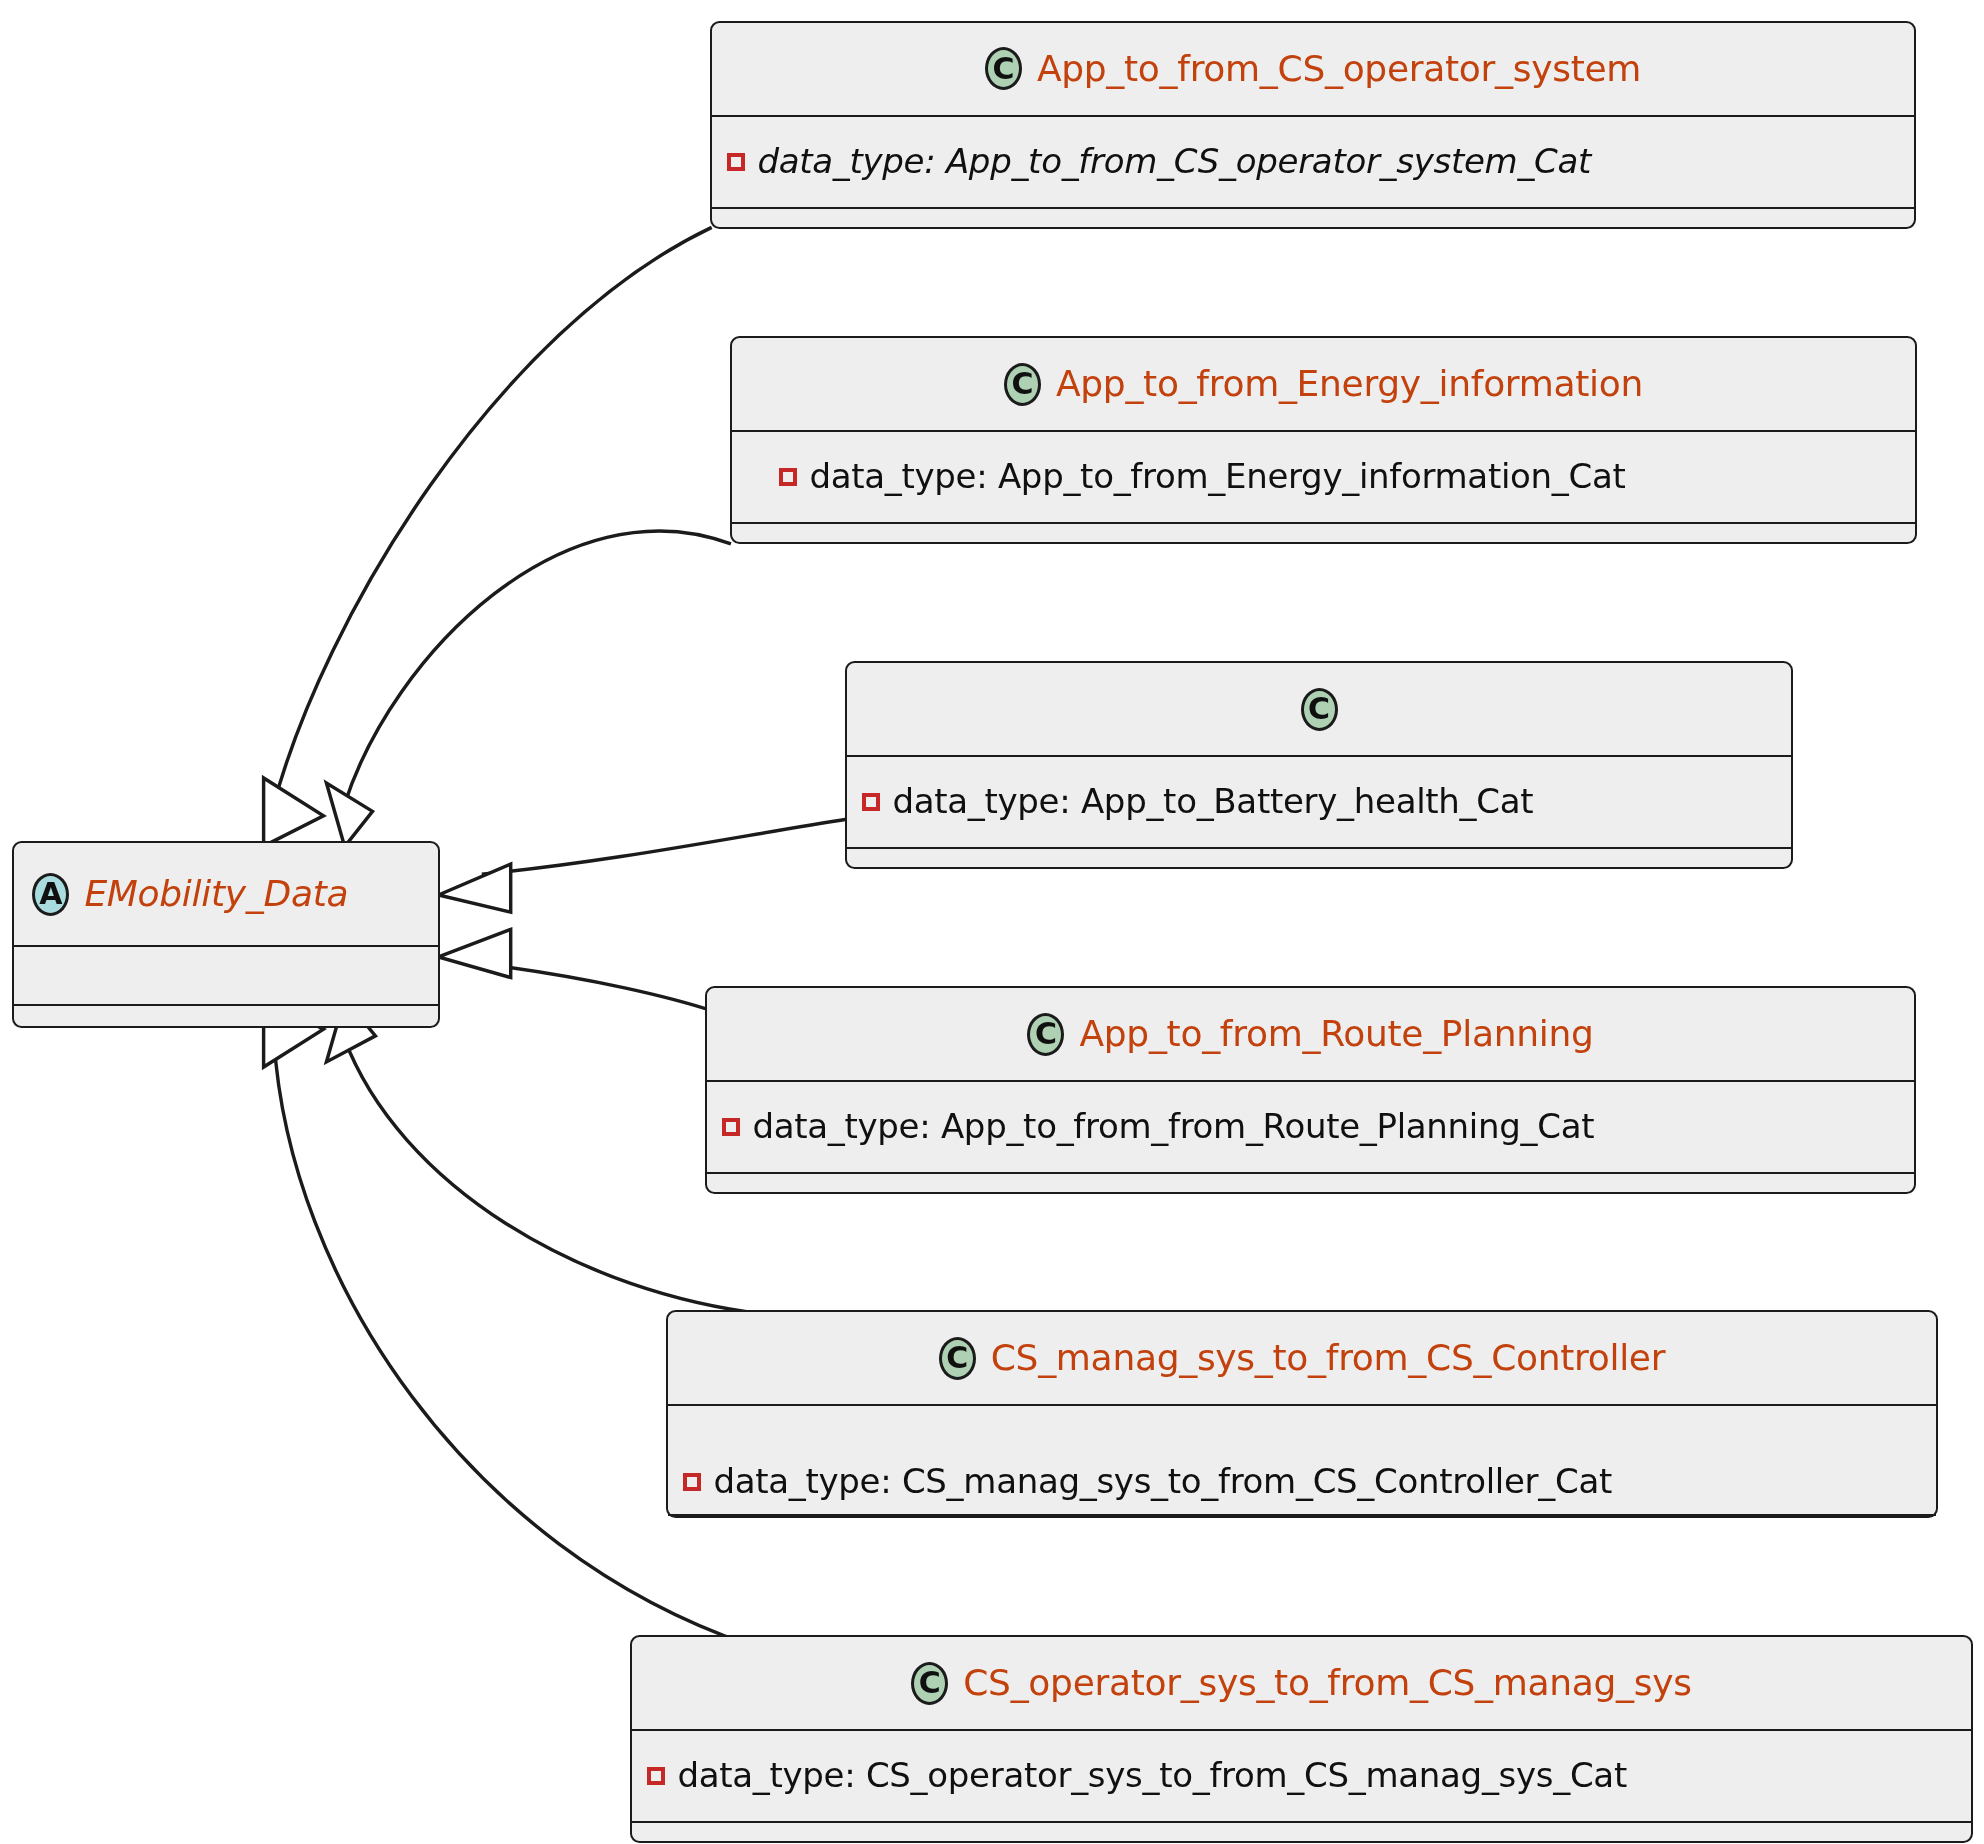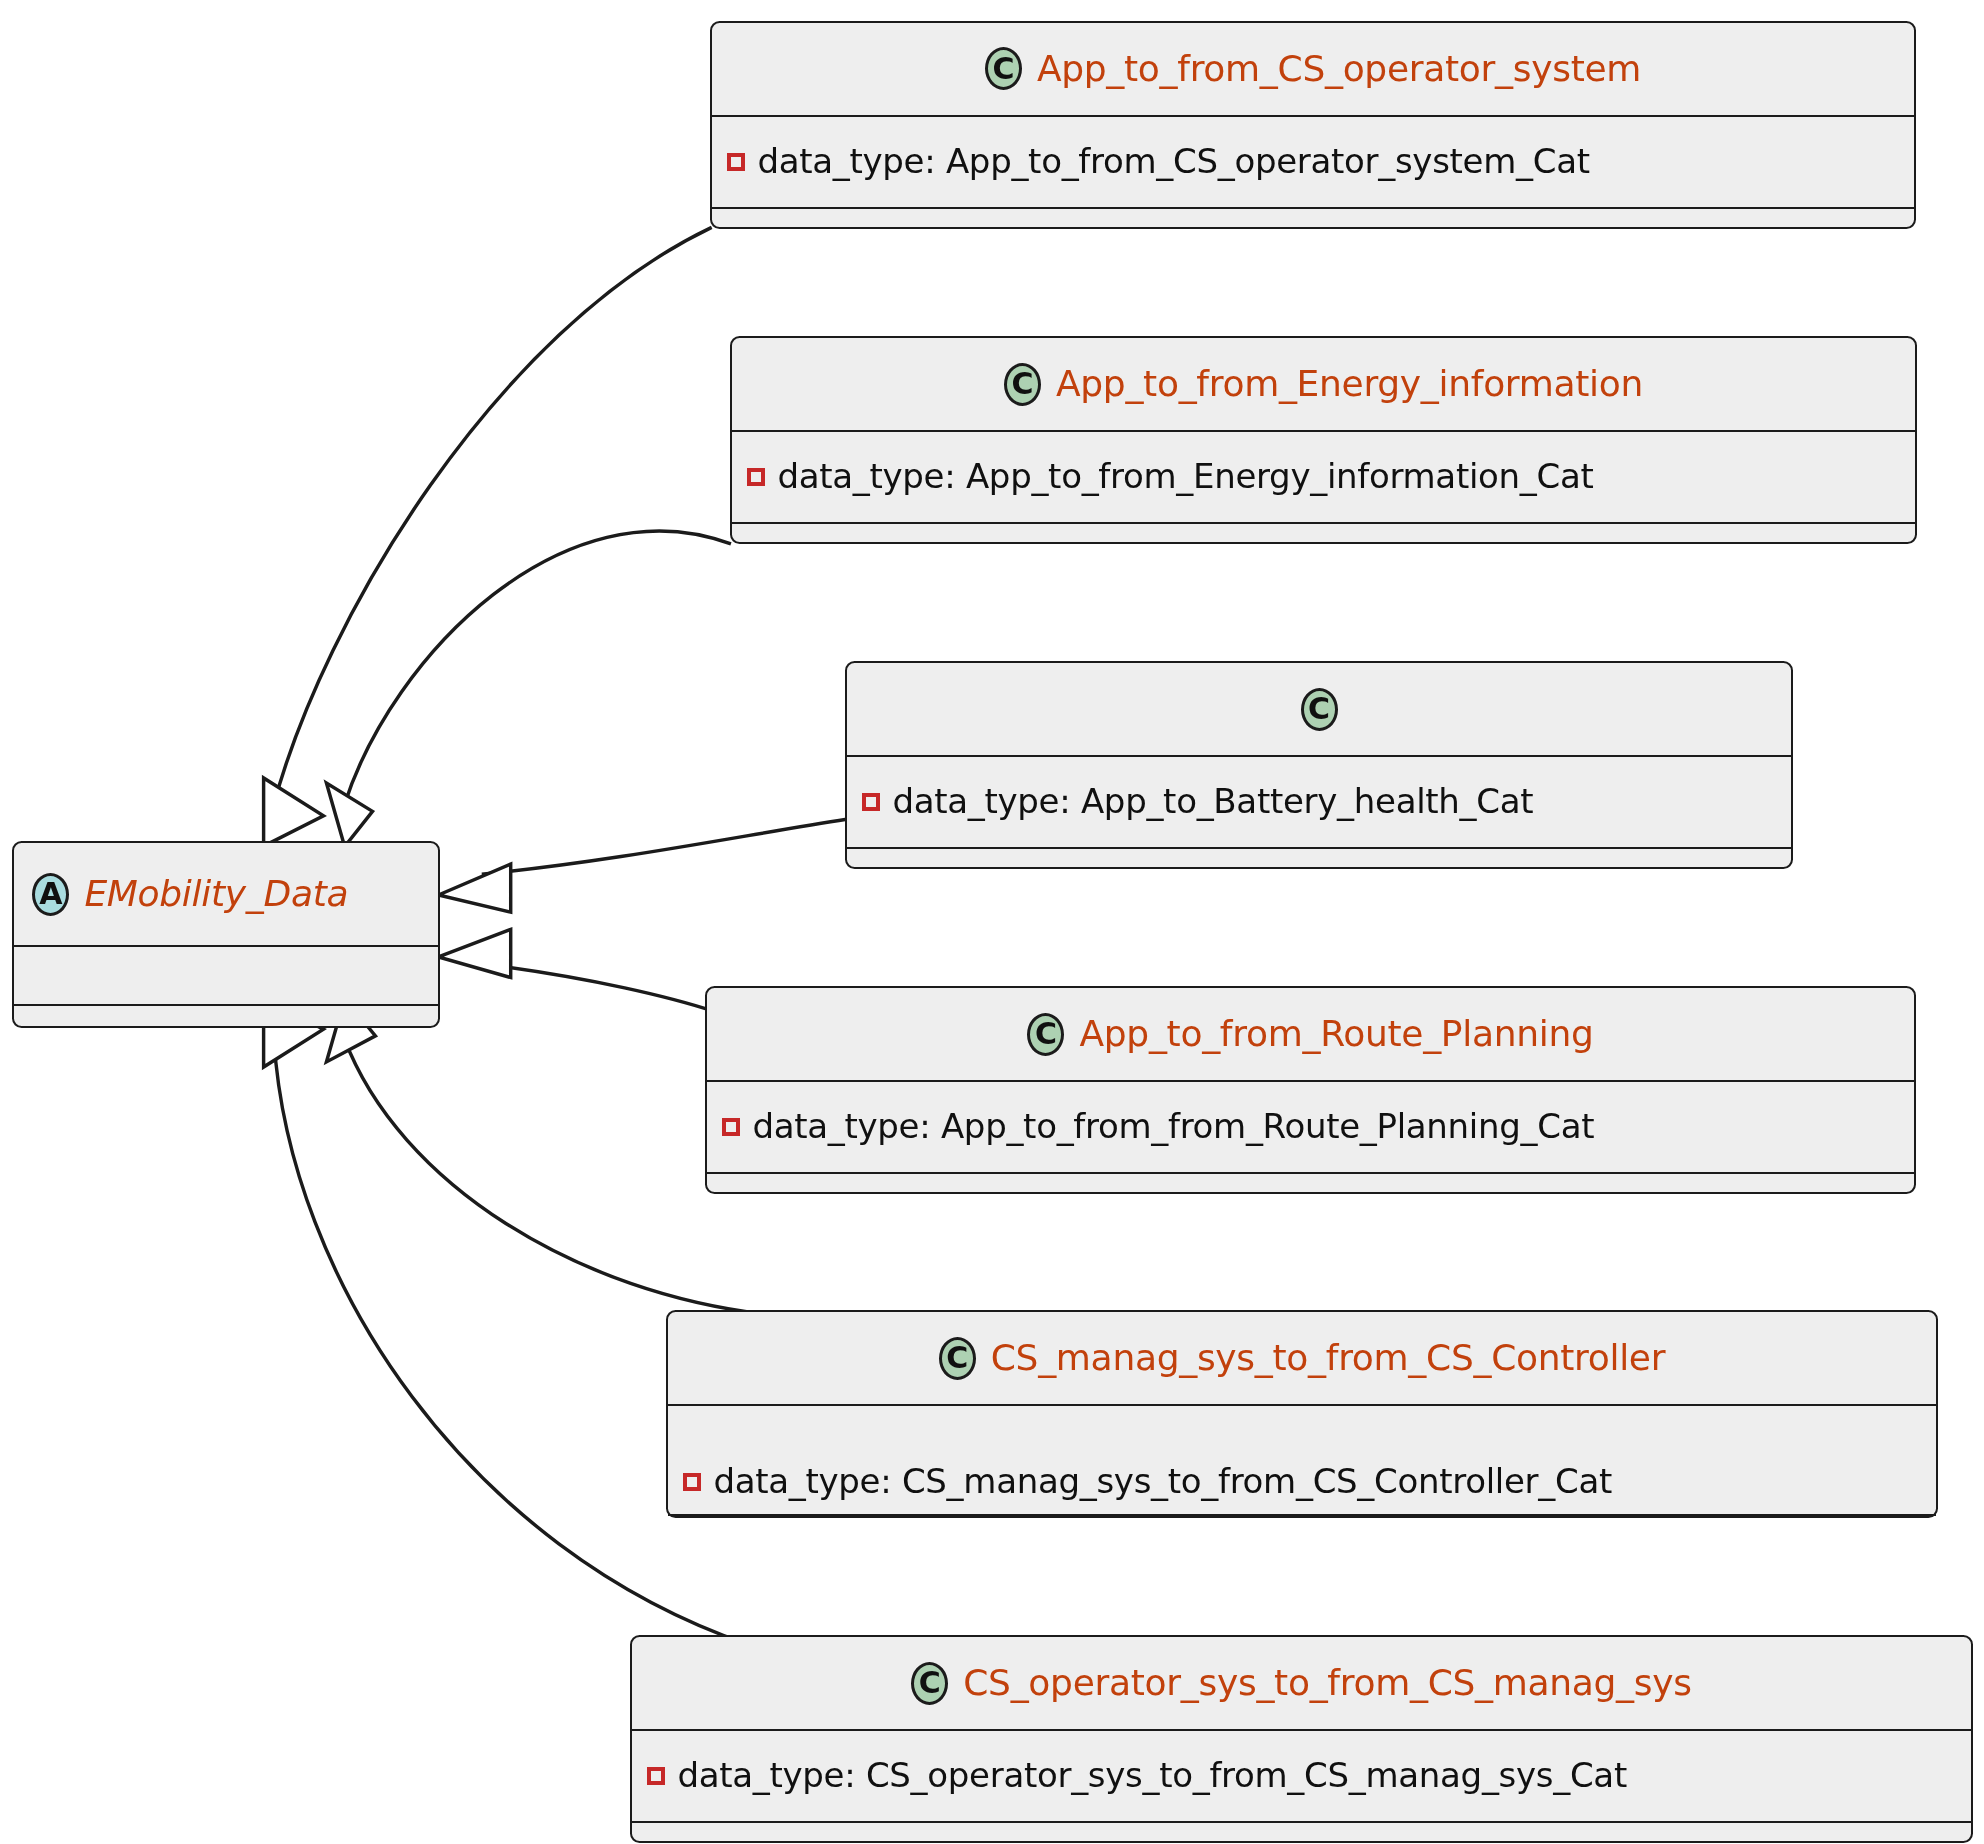--- a/index.html
+++ b/index.html
@@ -151,91 +151,91 @@
     <div class="divider"></div>
     <div class="uml-compartment empty-compartment"></div>
   </div>
 
   <div class="uml-class" style="left:710px; top:20.6px; width:1206px; height:208px;">
     <div class="uml-header" style="height:92px;">
       <span class="stereo-icon klass">C</span>
       <span class="class-title">App_to_from_CS_operator_system</span>
     </div>
     <div class="divider"></div>
+    <div class="uml-compartment" style="height:72px;font-style:italic;">
+      <span class="attr-marker"></span>
+      <span class="attr-text">data_type: App_to_from_CS_operator_system_Cat</span>
+    </div>
+    <div class="divider"></div>
+    <div class="uml-compartment empty-compartment"></div>
+  </div>
+
+  <div class="uml-class" style="left:730px; top:336px; width:1187px; height:208px;">
+    <div class="uml-header" style="height:92px;">
+      <span class="stereo-icon klass">C</span>
+      <span class="class-title">App_to_from_Energy_information</span>
+    </div>
+    <div class="divider"></div>
+    <div class="uml-compartment" style="height:72px;margin-left:32px;">
+      <span class="attr-marker"></span>
+      <span class="attr-text">data_type: App_to_from_Energy_information_Cat</span>
+    </div>
+    <div class="divider"></div>
+    <div class="uml-compartment empty-compartment"></div>
+  </div>
+
+  <div class="uml-class" style="left:845px; top:661px; width:948px; height:208px;">
+    <div class="uml-header" style="height:92px;">
+      <span class="stereo-icon klass">C</span>
+    </div>
+    <div class="divider"></div>
+    <div class="uml-compartment" style="height:72px;border-radius:9px;">
+      <span class="attr-marker"></span>
+      <span class="attr-text">data_type: App_to_Battery_health_Cat</span>
+    </div>
+    <div class="divider"></div>
+    <div class="uml-compartment empty-compartment"></div>
+  </div>
+
+  <div class="uml-class" style="left:705px; top:986px; width:1211px; height:208px;">
+    <div class="uml-header" style="height:92px;">
+      <span class="stereo-icon klass">C</span>
+      <span class="class-title">App_to_from_Route_Planning</span>
+    </div>
+    <div class="divider"></div>
     <div class="uml-compartment" style="height:72px;">
       <span class="attr-marker"></span>
-      <span class="attr-text">data_type: App_to_from_CS_operator_system_Cat</span>
-    </div>
-    <div class="divider"></div>
-    <div class="uml-compartment empty-compartment"></div>
-  </div>
-
-  <div class="uml-class" style="left:730px; top:336px; width:1187px; height:208px;">
-    <div class="uml-header" style="height:92px;">
-      <span class="stereo-icon klass">C</span>
-      <span class="class-title">App_to_from_Energy_information</span>
+      <span class="attr-text">data_type: App_to_from_from_Route_Planning_Cat</span>
+    </div>
+    <div class="divider"></div>
+    <div class="uml-compartment empty-compartment"></div>
+  </div>
+
+  <div class="uml-class" style="left:666px; top:1310px; width:1272px; height:208px;">
+    <div class="uml-header" style="height:92px;">
+      <span class="stereo-icon klass">C</span>
+      <span class="class-title">CS_manag_sys_to_from_CS_Controller</span>
+    </div>
+    <div class="divider"></div>
+    <div class="uml-compartment" style="height:72px;margin-top:43px;">
+      <span class="attr-marker"></span>
+      <span class="attr-text">data_type: CS_manag_sys_to_from_CS_Controller_Cat</span>
+    </div>
+    <div class="divider"></div>
+    <div class="uml-compartment empty-compartment"></div>
+  </div>
+
+  <div class="uml-class" style="left:630px; top:1635px; width:1343px; height:208px;">
+    <div class="uml-header" style="height:92px;">
+      <span class="stereo-icon klass">C</span>
+      <span class="class-title">CS_operator_sys_to_from_CS_manag_sys</span>
     </div>
     <div class="divider"></div>
     <div class="uml-compartment" style="height:72px;">
       <span class="attr-marker"></span>
-      <span class="attr-text">data_type: App_to_from_Energy_information_Cat</span>
-    </div>
-    <div class="divider"></div>
-    <div class="uml-compartment empty-compartment"></div>
-  </div>
-
-  <div class="uml-class" style="left:845px; top:661px; width:948px; height:208px;">
-    <div class="uml-header" style="height:92px;">
-      <span class="stereo-icon klass">C</span>
-    </div>
-    <div class="divider"></div>
-    <div class="uml-compartment" style="height:72px;border-radius:9px;">
-      <span class="attr-marker"></span>
-      <span class="attr-text">data_type: App_to_Battery_health_Cat</span>
-    </div>
-    <div class="divider"></div>
-    <div class="uml-compartment empty-compartment"></div>
-  </div>
-
-  <div class="uml-class" style="left:705px; top:986px; width:1211px; height:208px;">
-    <div class="uml-header" style="height:92px;">
-      <span class="stereo-icon klass">C</span>
-      <span class="class-title">App_to_from_Route_Planning</span>
-    </div>
-    <div class="divider"></div>
-    <div class="uml-compartment" style="height:72px;">
-      <span class="attr-marker"></span>
-      <span class="attr-text">data_type: App_to_from_from_Route_Planning_Cat</span>
-    </div>
-    <div class="divider"></div>
-    <div class="uml-compartment empty-compartment"></div>
-  </div>
-
-  <div class="uml-class" style="left:666px; top:1310px; width:1272px; height:208px;">
-    <div class="uml-header" style="height:92px;">
-      <span class="stereo-icon klass">C</span>
-      <span class="class-title">CS_manag_sys_to_from_CS_Controller</span>
-    </div>
-    <div class="divider"></div>
-    <div class="uml-compartment" style="height:72px;margin-top:43px;">
-      <span class="attr-marker"></span>
-      <span class="attr-text">data_type: CS_manag_sys_to_from_CS_Controller_Cat</span>
-    </div>
-    <div class="divider"></div>
-    <div class="uml-compartment empty-compartment"></div>
-  </div>
-
-  <div class="uml-class" style="left:630px; top:1635px; width:1343px; height:208px;">
-    <div class="uml-header" style="height:92px;">
-      <span class="stereo-icon klass">C</span>
-      <span class="class-title">CS_operator_sys_to_from_CS_manag_sys</span>
-    </div>
-    <div class="divider"></div>
-    <div class="uml-compartment" style="height:72px;">
-      <span class="attr-marker"></span>
       <span class="attr-text">data_type: CS_operator_sys_to_from_CS_manag_sys_Cat</span>
     </div>
     <div class="divider"></div>
     <div class="uml-compartment empty-compartment"></div>
   </div>
 
 </div>
 
 
 </body></html>

